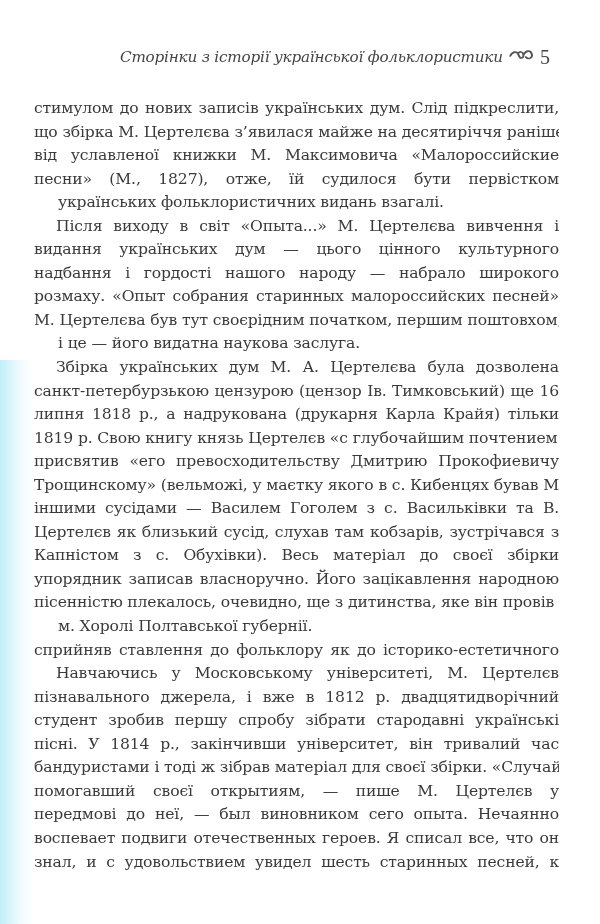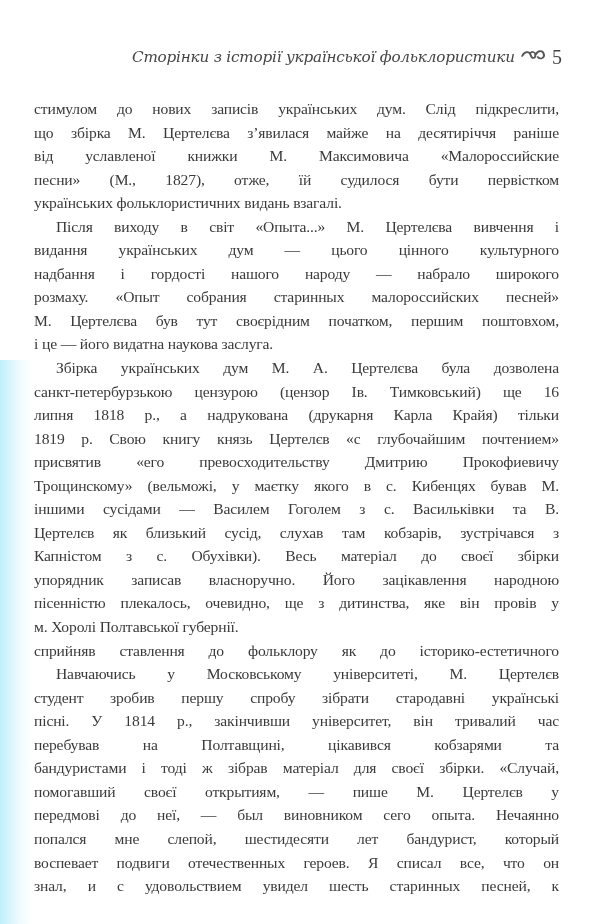--- a/index.html
+++ b/index.html
@@ -20,21 +20,21 @@
       left: 0;
       top: 360px;
       width: 34px;
       height: 564px;
       background: linear-gradient(to right, rgba(140,225,245,0.55), rgba(200,240,250,0.25) 60%, rgba(255,255,255,0));
       pointer-events: none;
     }
     .running-header {
       position: absolute;
       top: 44px;
-      left: 132px;
+      left: 120px;
       width: 430px;
       height: 26px;
       display: flex;
       align-items: center;
       justify-content: space-between;
     }
     .running-title {
       font-family: "DejaVu Serif", "Liberation Serif", serif;
       font-style: italic;
       font-size: 15.2px;
@@ -66,24 +66,24 @@
       line-height: 23.55px;
       letter-spacing: -0.15px;
     }
     .line {
       display: block;
       height: 23.55px;
       white-space: nowrap;
       text-align: justify;
       text-align-last: justify;
       overflow: hidden;
-      font-family: Liberation Serif, serif;
     }
     .line.last {
       text-align-last: left;
+      margin-left: 24px;
     }
     .line.indent {
       padding-left: 22px;
     }
   </style>
 </head>
 <body>
 
 <div class="edge-tint"></div>
 
@@ -125,23 +125,22 @@
       <span class="line">іншими сусідами — Василем Гоголем з с. Васильківки та В.</span>
       <span class="line">Цертелєв як близький сусід, слухав там кобзарів, зустрічався з</span>
       <span class="line">Капністом з с. Обухівки). Весь матеріал до своєї збірки</span>
       <span class="line">упорядник записав власноручно. Його зацікавлення народною</span>
       <span class="line">пісенністю плекалось, очевидно, ще з дитинства, яке він провів у</span>
       <span class="line last">м. Хоролі Полтавської губернії.</span>
     </div>
     <div>
       <span class="line">сприйняв ставлення до фольклору як до історико-естетичного</span>
       <span class="line indent">Навчаючись у Московському університеті, М. Цертелєв</span>
+      <span class="line">пізнавального джерела, і вже в 1812 р. двадцятидворічний</span>
       <span class="line">студент зробив першу спробу зібрати стародавні українські</span>
       <span class="line">пісні. У 1814 р., закінчивши університет, він тривалий час</span>
-      <span class="line">перебував на Полтавщині, цікавився кобзарями та</span>
       <span class="line">бандуристами і тоді ж зібрав матеріал для своєї збірки. «Случай,</span>
       <span class="line">помогавший своєї открытиям, — пише М. Цертелєв у</span>
       <span class="line">передмові до неї, — был виновником сего опыта. Нечаянно</span>
-      <span class="line">попался мне слепой, шестидесяти лет бандурист, который</span>
       <span class="line">воспевает подвиги отечественных героев. Я списал все, что он</span>
       <span class="line">знал, и с удовольствием увидел шесть старинных песней, к</span>
     </div>
   </div>
 
 </body></html>

